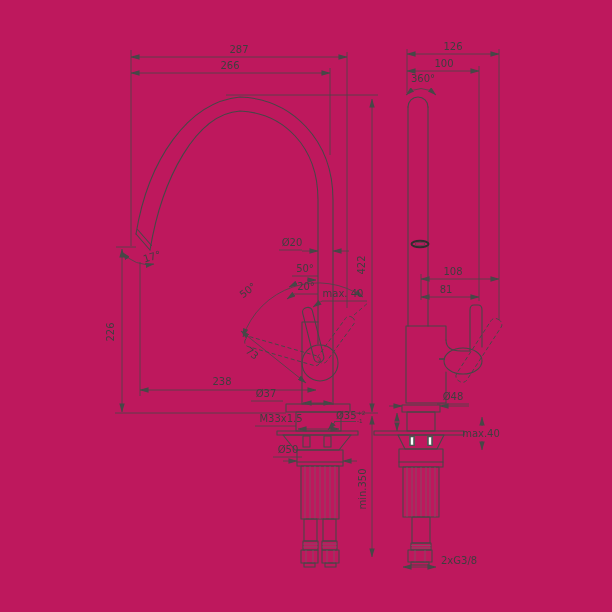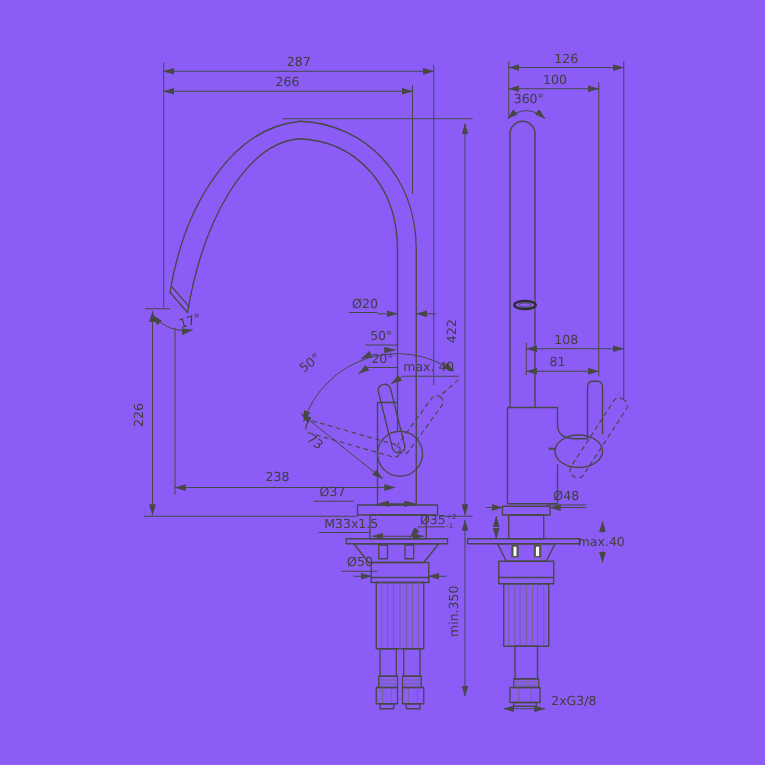--- a/index.html
+++ b/index.html
@@ -1,16 +1,16 @@
 <!DOCTYPE html>
 <html><head>
 <meta charset="utf-8">
 <style>
   html,body{margin:0;padding:0;background:#ffffff;}
-  .canvas{position:relative;width:612px;height:612px;background:#8b5cf6;overflow:hidden;
+  .canvas{position:relative;width:612px;height:612px;background:#be185d;overflow:hidden;
           font-family:"DejaVu Sans", sans-serif;}
   svg{display:block;}
   .out{stroke:#474747;stroke-width:1.05;fill:none;stroke-linecap:round;stroke-linejoin:round;}
   .dim{stroke:#474747;stroke-width:0.8;fill:none;}
   .thin{stroke:#6a6a6a;stroke-width:0.6;fill:none;}
   .dash{stroke:#474747;stroke-width:0.9;fill:none;stroke-dasharray:4 2.6;}
   text{font-family:"DejaVu Sans", sans-serif;font-size:10px;fill:#3f3f3f;}
   text.tol{font-size:5.6px;}
 </style>
 </head>

